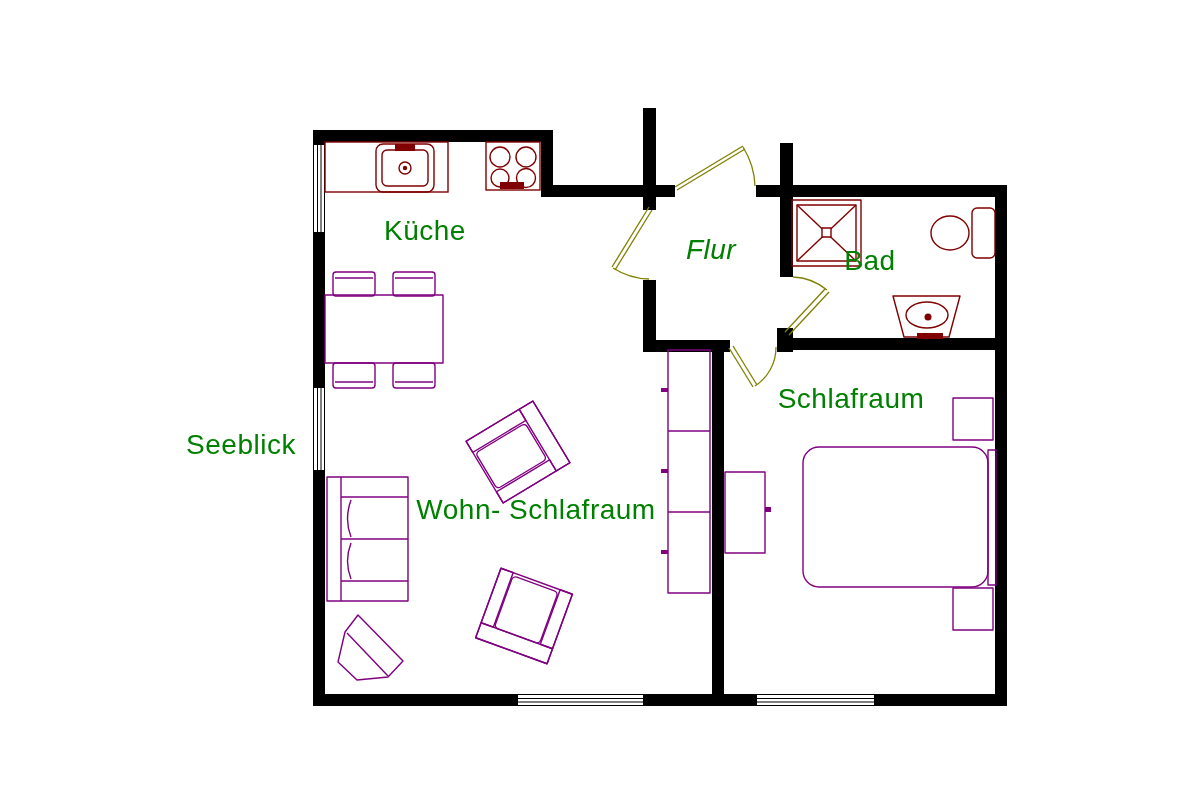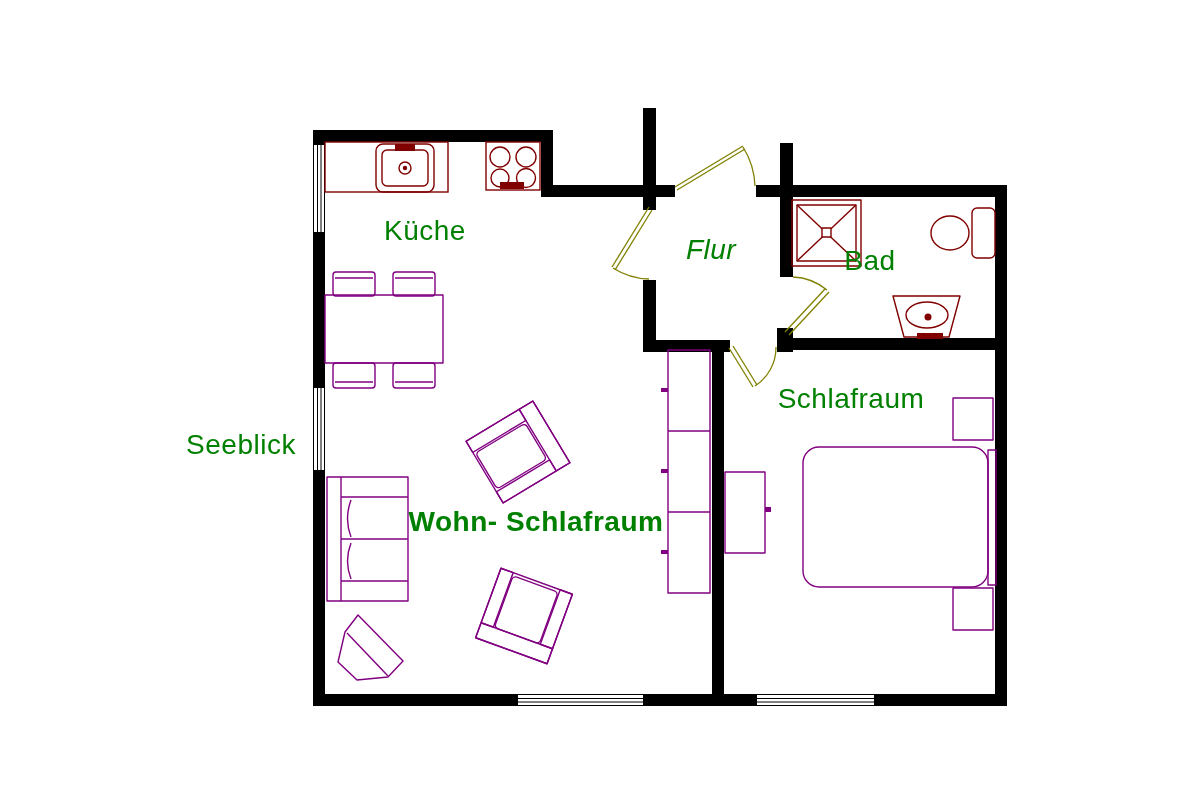--- a/index.html
+++ b/index.html
@@ -214,15 +214,15 @@
       <g>
         <rect x="953" y="588" width="40" height="42"></rect>
       </g>
     </g>
   </svg>
 
   <div class="room-label" style="left:425px; top:231px;">Küche</div>
   <div class="room-label" style="left:711px; top:250px;font-style:italic;">Flur</div>
   <div class="room-label" style="left:870px; top:261px;">Bad</div>
   <div class="room-label" style="left:851px; top:399px;">Schlafraum</div>
-  <div class="room-label" style="left:536px; top:522px;font-weight:bold;">Wohn- Schlafraum</div>
+  <div class="room-label" style="left:536px; top:510px;">Wohn- Schlafraum</div>
   <div class="room-label" style="left:241px; top:420px;margin-top:25px;">Seeblick</div>
 </div>
 
 </body></html>

